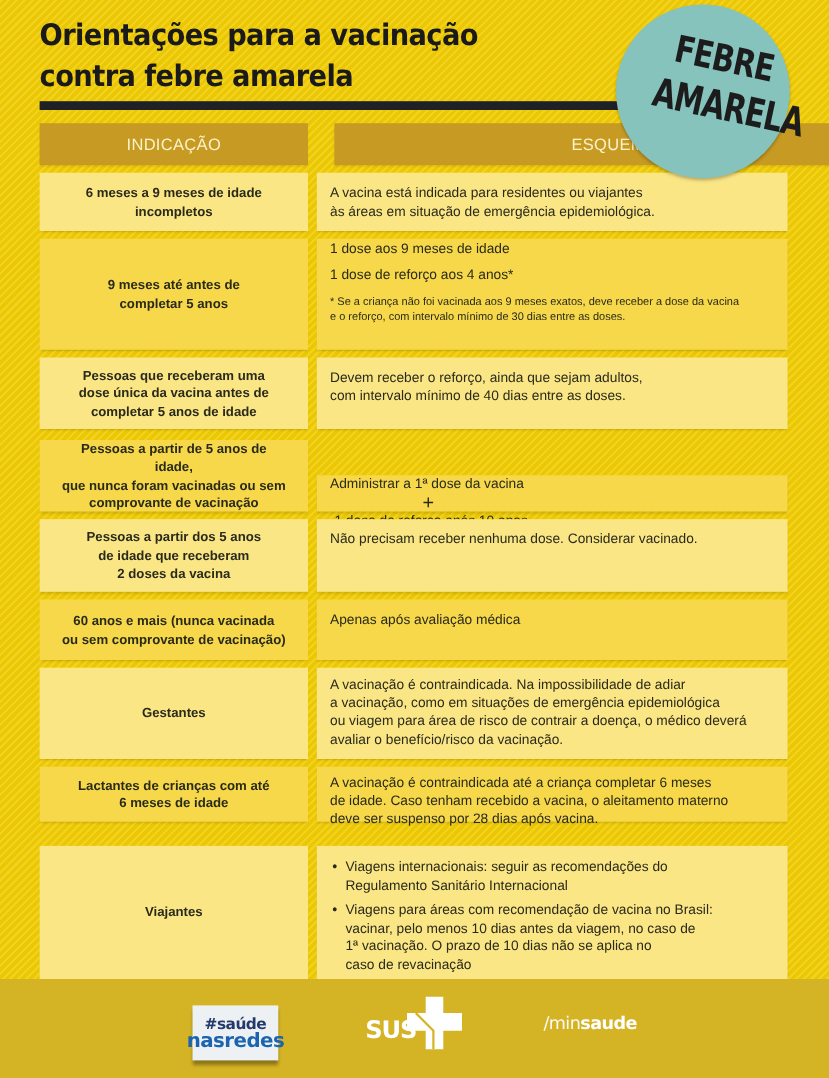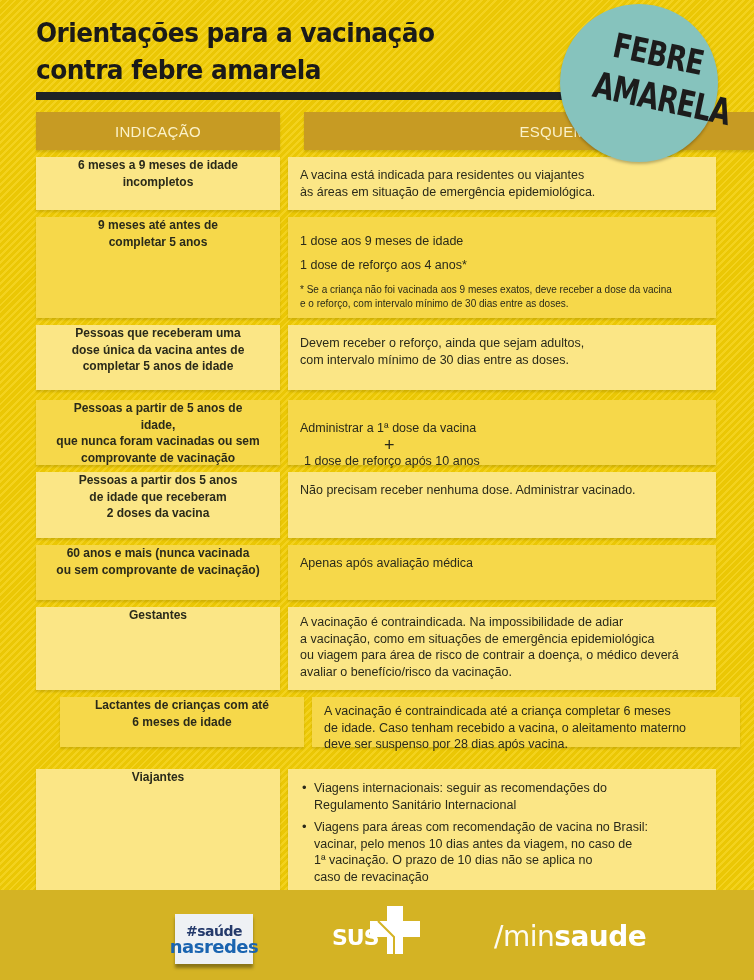--- a/index.html
+++ b/index.html
@@ -39,21 +39,21 @@
   .hdr-right { left: 304px; width: 508px; padding-right: 0; }
   .hdr-right span { margin-left: 0; }
   .row { position: absolute; left: 36px; width: 680px; }
   .cell {
     position: absolute; top: 0; bottom: 0; box-shadow: 0 2px 2px rgba(0,0,0,0.12);
     color: #2a2a1a; font-size: 12.5px; line-height: 16.5px;
   }
   .row.light .cell { background: #fbe686; }
   .row.mid .cell { background: #f6d84a; }
   .cell.ind {
-    left: 0; width: 244px; display: flex; justify-content: center;
+    left: 0; width: 244px; display: flex; align-items: center; justify-content: center;
     text-align: center; font-weight: bold; font-size: 12px; padding: 0 20px; box-sizing: border-box;
   }
   .cell.ind .txt { white-space: pre-line; }
   .cell.esq {
     left: 252px; width: 428px; padding: 10px 12px 8px 12px; box-sizing: border-box;
   }
   .esq .line { display: block; white-space: pre-line; }
   .esq .note { display: block; font-size: 10px; line-height: 14px; margin-top: 10px; white-space: pre-line; }
   .esq .gap { margin-top: 7px; }
   .esq .plus { display: block; font-size: 18px; line-height: 16px; padding-left: 84px; }
@@ -72,21 +72,21 @@
   }
   .logo-saude .l1 { color: #243a6b; font-size: 14px; letter-spacing: -0.5px; }
   .logo-saude .l2 { color: #1a64b0; font-size: 18px; letter-spacing: -0.5px; }
   .logo-sus { position: absolute; left: 332px; top: 16px; width: 90px; height: 60px; }
   .logo-sus .sus-text {
     position: absolute; left: 0; top: 19px; color: #ffffff; font-weight: bold; font-size: 22px;
     font-family: "DejaVu Sans", sans-serif; letter-spacing: -1px;
   }
   .logo-sus svg { position: absolute; left: 38px; top: 0; }
   .logo-min {
-    position: absolute; left: 494px; top: 30px; color: #ffffff; font-size: 28px;
+    position: absolute; left: 494px; top: 30px; color: #ffffff; font-size: 16px;
     font-family: "DejaVu Sans", sans-serif; letter-spacing: -0.5px;
   }
   .logo-min .thin { font-weight: normal; opacity: 0.95; }
   .logo-min .bold { font-weight: bold; }
 </style>
 </head>
 <body>
 
 <h1 class="title">
   <span>Orientações para a vacinação</span>
@@ -115,61 +115,61 @@
       <span class="line">A vacina está indicada para residentes ou viajantes
 às áreas  em situação  de emergência epidemiológica.</span>
     </div>
 </div>
 
 <div class="row mid" style="top:217px;height:101px;">
   <div class="cell ind">
       <span class="txt">9 meses até antes de
 completar 5 anos</span>
     </div>
-  <div class="cell esq" style="padding-top:16px;">
+  <div class="cell esq" style="padding-top:1px;">
     <span class="line">1 dose aos 9  meses de idade</span>
     <span class="line gap">1  dose de reforço aos 4 anos*</span>
     <span class="note">* Se a criança não foi vacinada aos 9 meses exatos, deve receber a dose da vacina
 e o reforço, com intervalo mínimo de 30 dias entre as doses.</span>
   </div>
 </div>
 
 <div class="row light" style="top:325px;height:65px;text-decoration:underline;">
   <div class="cell ind">
       <span class="txt">Pessoas que receberam uma
 dose única da vacina antes de
 completar 5 anos de idade</span>
     </div>
   <div class="cell esq">
       <span class="line">Devem receber o reforço, ainda que sejam adultos,
-com intervalo mínimo de 30 dias entre as doses.</span>
+com intervalo mínimo de 40 dias entre as doses.</span>
     </div>
 </div>
 
 <div class="row mid" style="top:400px;height:65px;">
   <div class="cell ind">
       <span class="txt">Pessoas a partir de 5 anos de idade,
 que nunca foram vacinadas ou sem
 comprovante de vacinação</span>
     </div>
-  <div class="cell esq" style="padding-top:20px;">
+  <div class="cell esq" style="padding-top:0;margin-top:32px;">
     <span class="line">Administrar a 1ª dose da vacina</span>
     <span class="plus">+</span>
     <span class="line indent">1 dose de reforço após 10 anos</span>
   </div>
 </div>
 
 <div class="row light" style="top:472px;height:66px;">
   <div class="cell ind">
       <span class="txt">Pessoas a partir dos 5 anos
 de idade que receberam
 2 doses da vacina</span>
     </div>
   <div class="cell esq">
-      <span class="line">Não precisam receber nenhuma dose. Administrar vacinado.</span>
+      <span class="line">Não precisam receber nenhuma dose. Considerar vacinado.</span>
     </div>
 </div>
 
 <div class="row mid" style="top:545px;height:55px;">
   <div class="cell ind">
       <span class="txt">60 anos e mais (nunca vacinada
 ou sem comprovante de vacinação)</span>
     </div>
   <div class="cell esq">
       <span class="line">Apenas após avaliação médica</span>
@@ -181,21 +181,21 @@
       <span class="line">A vacinação é contraindicada. Na impossibilidade de adiar
 a vacinação, como em situações de emergência epidemiológica
 ou viagem para área de risco de contrair a doença, o médico deverá
 avaliar o benefício/risco da vacinação.</span>
     </div>
   <div class="cell ind">
       <span class="txt">Gestantes</span>
     </div>
 </div>
 
-<div class="row mid" style="top:697px;height:50px;margin-left:24px;">
+<div class="row mid" style="top:697px;height:50px;">
   <div class="cell ind">
       <span class="txt">Lactantes de crianças com até
 6 meses de idade</span>
     </div>
   <div class="cell esq" style="padding-top:6px;">
       <span class="line">A vacinação é contraindicada até a criança completar 6 meses
 de idade. Caso tenham recebido a vacina, o aleitamento materno
 deve ser suspenso por 28 dias após vacina.</span>
     </div>
 </div>

